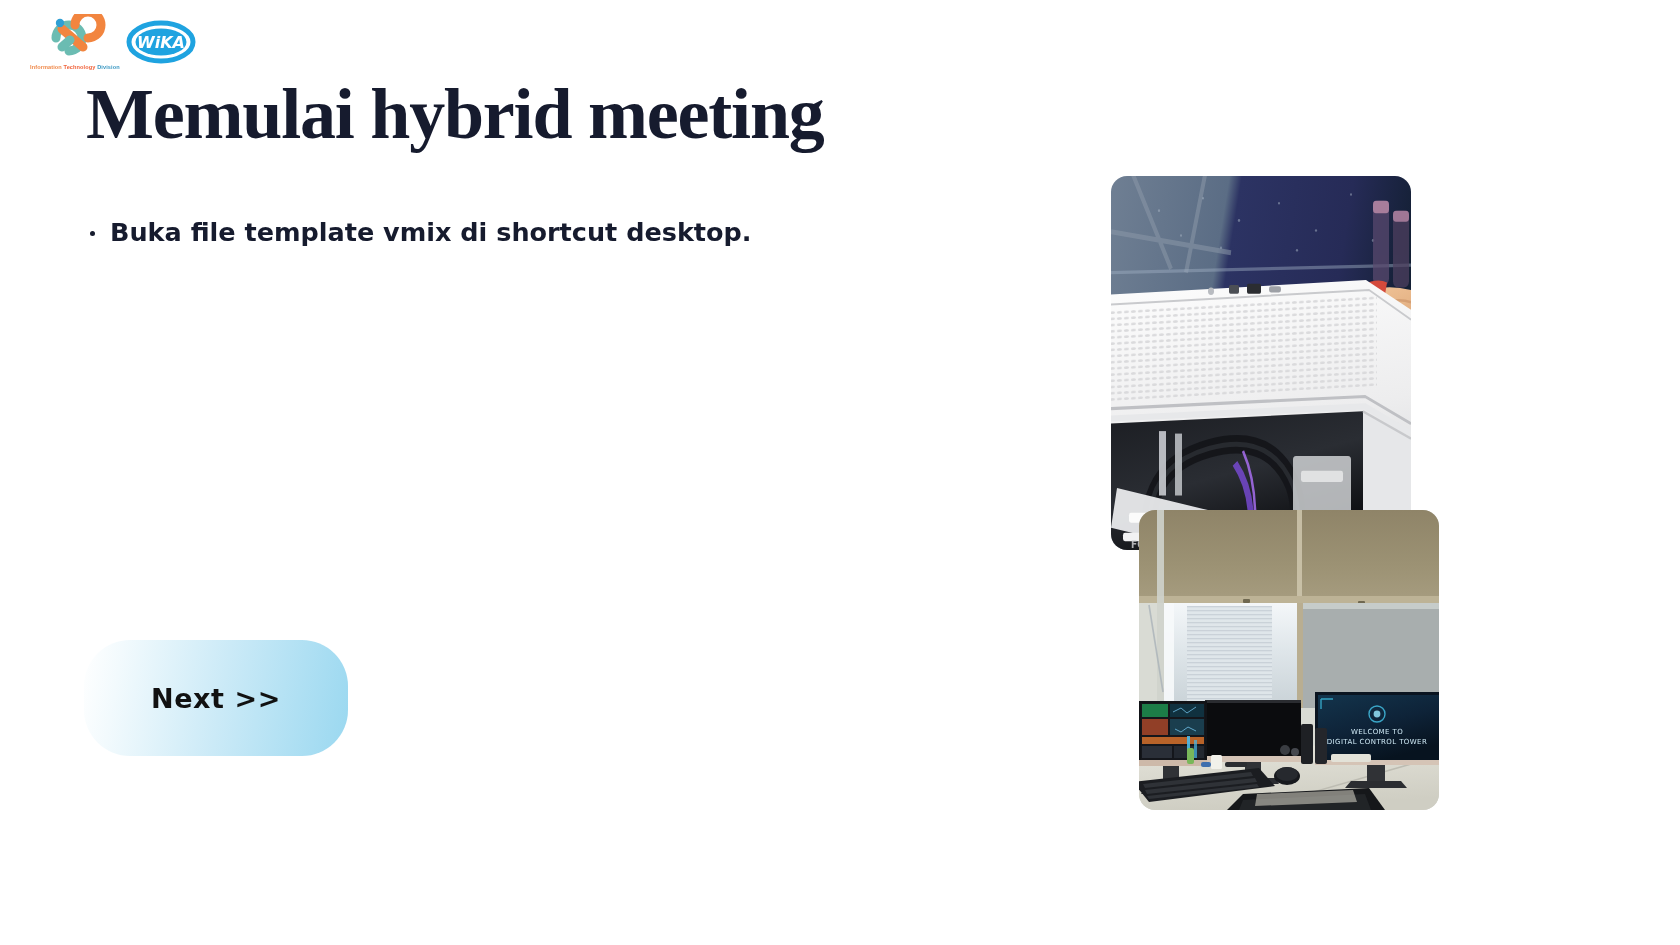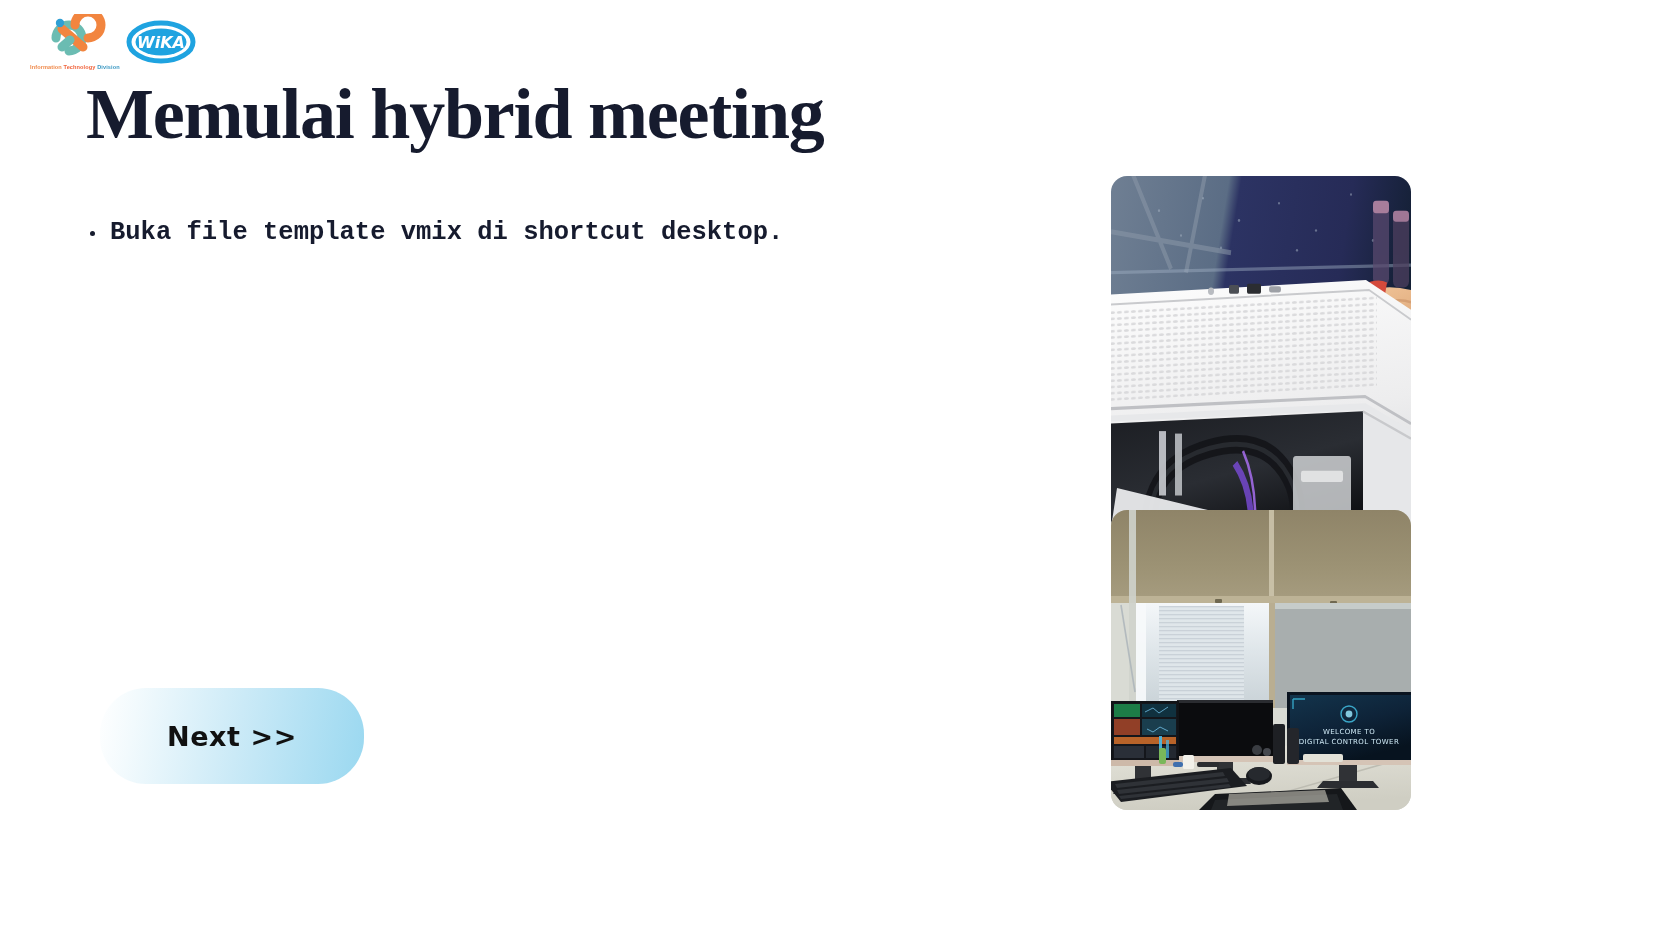--- a/index.html
+++ b/index.html
@@ -81,65 +81,63 @@
     font-weight: bold;
     line-height: 1.62;
     font-family: "DejaVu Sans", sans-serif;
   }
   .bullets ul { list-style: none; }
   .bullets li {
     position: relative;
     padding-left: 24px;
     text-align: justify;
     margin-bottom: 2px;
-    font-family: Liberation Mono, monospace;
   }
   .bullets li:last-child { text-align: justify; }
   .bullets li::before {
     content: "";
     position: absolute;
     left: 4px;
     top: 19px;
     width: 5px;
     height: 5px;
     border-radius: 50%;
     background: #161b2e;
   }
   .bullets li > span { display: inline; }
 
   
   .next-btn {
     position: absolute;
-    left: 100px;
+    left: 84px;
     top: 640px;
     width: 264px;
-    height: 96px;
+    height: 116px;
     border: none;
     border-radius: 46px;
     background: linear-gradient(100deg, #ffffff 0%, #f2fafd 14%, #cbeaf7 52%, #9ad8f0 100%);
     color: #111111;
     font-size: 27px;
     font-weight: 800;
     font-family: "DejaVu Sans", sans-serif;
     letter-spacing: .6px;
     cursor: pointer;
     display: flex;
     align-items: center;
     justify-content: center;
-    margin-top: 48px;
   }
 
   
   .photo {
     position: absolute;
     border-radius: 16px;
     overflow: hidden;
   }
   .photo-top    { left: 1111px; top: 176px; width: 300px; height: 374px; }
-  .photo-bottom { left: 1111px; top: 510px; width: 300px; height: 300px; }
+  .photo-bottom { left: 1139px; top: 510px; width: 300px; height: 300px; }
   .photo svg { display: block; width: 100%; height: 100%; }
 </style>
 </head>
 <body>
 
 <div class="slide">
 
   <div class="logo-bar">
 
     <div class="logo-itd">

